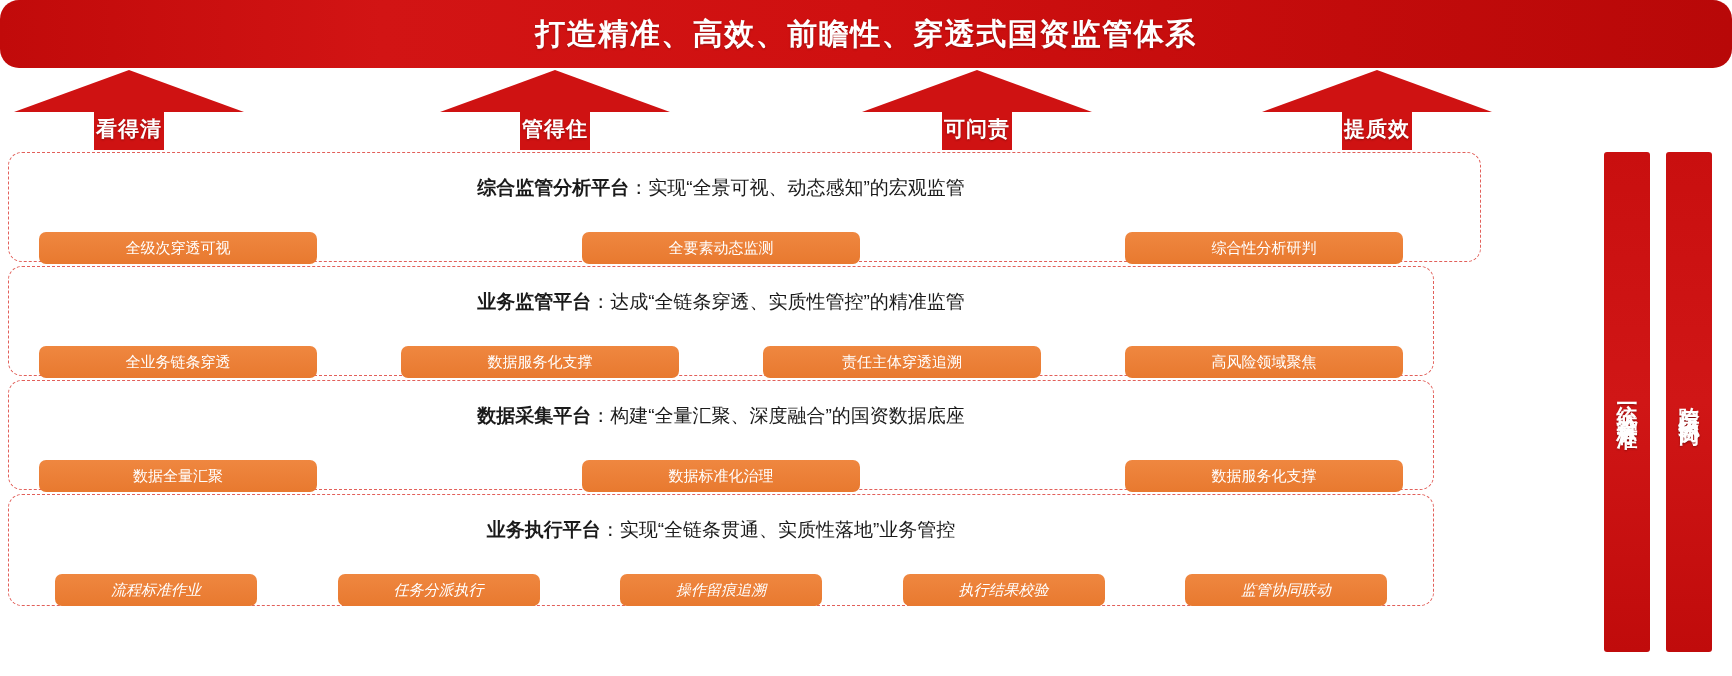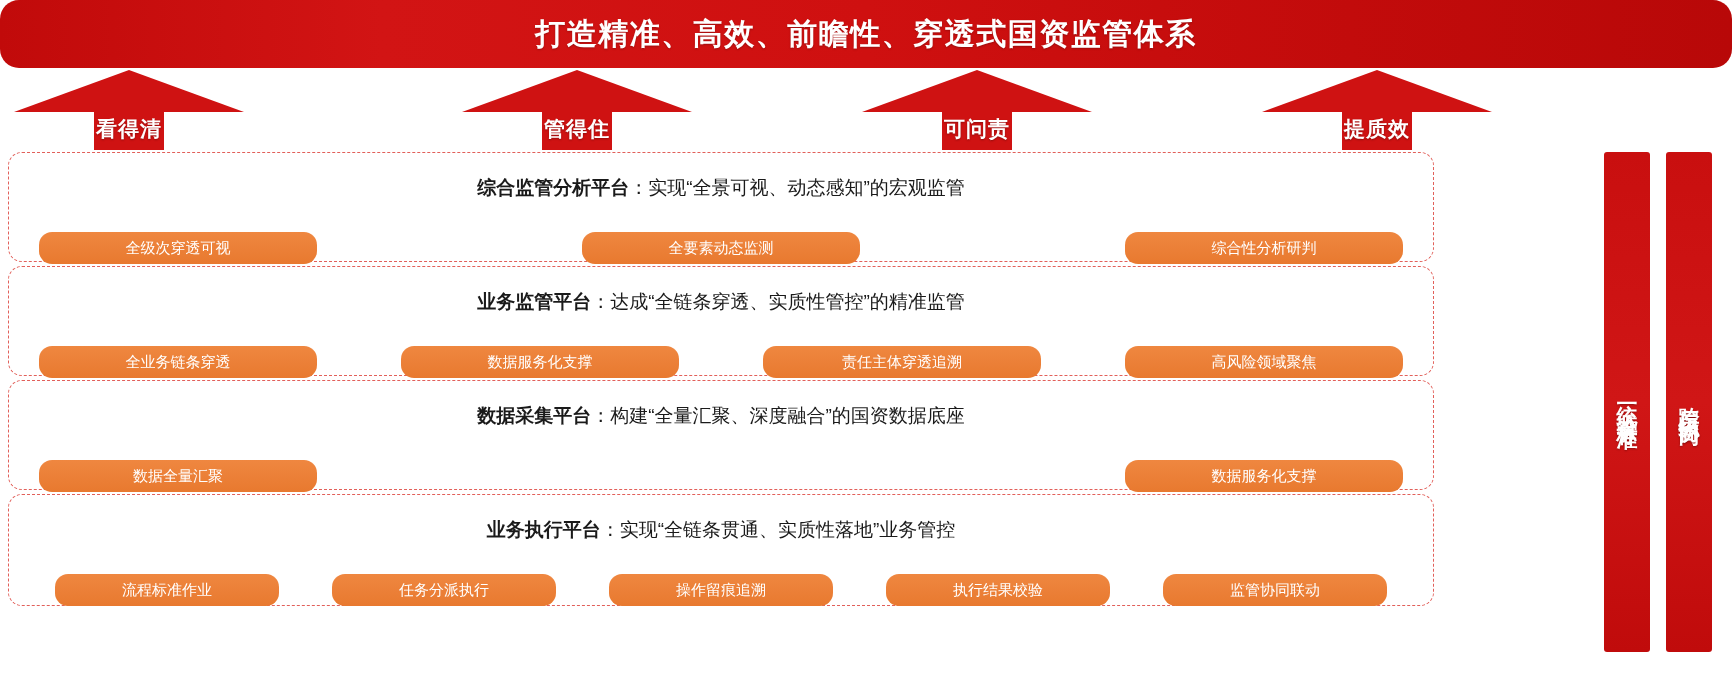--- a/index.html
+++ b/index.html
@@ -39,59 +39,59 @@
     position:absolute;left:80px;top:42px;width:70px;height:38px;
     background:#cf1212;
   }
   .arrow .label{
     position:absolute;left:0;top:38px;width:230px;height:42px;
     display:flex;align-items:center;justify-content:center;
     color:#ffffff;font-size:21px;font-weight:bold;letter-spacing:1px;
     text-shadow:0 1px 2px rgba(0,0,0,.3);
   }
   .arrow-0{left:14px;}
-  .arrow-1{left:462px;}
+  .arrow-1{left:440px;}
   .arrow-2{left:862px;}
   .arrow-3{left:1262px;}
 
   
   .layers{
     position:absolute;left:8px;top:152px;width:1424px;height:500px;
   }
   .layer{
     position:absolute;left:0;width:1424px;
     border:1.6px dashed #e2605a;
     border-radius:14px;
     background:#ffffff;
   }
-  .layer-0{top:0;height:108px;}
+  .layer-0{top:0;height:108px;padding-left:47px;}
   .layer-1{top:114px;height:108px;}
   .layer-2{top:228px;height:108px;}
   .layer-3{top:342px;height:110px;}
 
   .layer-heading{
     position:absolute;left:0;top:22px;width:1424px;
     text-align:center;font-size:19px;color:#1a1a1a;white-space:nowrap;
   }
   .layer-heading b{font-weight:bold;}
   .chips{
     position:absolute;left:0;top:58px;width:1424px;height:40px;
     display:flex;align-items:center;
   }
   .chip{
-    height:32px;border-radius:13px;
+    height:32px;border-radius:7px;
     background:linear-gradient(180deg,#ef8740 0%,#e8792f 100%);
     display:flex;align-items:center;justify-content:center;
     color:#ffffff;font-size:15px;white-space:nowrap;margin-top:34px;
   }
   
   .chips.four .chip{width:278px;}
   .chips.four{justify-content:space-between;padding:0 30px;box-sizing:border-box;}
   
-  .chips.five .chip{width:224px;}
+  .chips.five .chip{width:202px;font-style:italic;}
   .chips.five{justify-content:space-between;padding:0 46px;box-sizing:border-box;}
 
   
   .vbar{
     position:absolute;top:152px;height:500px;width:46px;
     background:linear-gradient(180deg,#c90f0f 0%,#d01616 50%,#c00b0b 100%);
     border-radius:3px;
     display:flex;align-items:center;justify-content:center;
   }
   .vbar .vtext{
@@ -158,20 +158,21 @@
       <div class="chip">高风险领域聚焦</div>
     </div>
   </div>
 
   <div class="layer layer-2">
     <div class="layer-heading">
       <b>数据采集平台</b><span>：构建“全量汇聚、深度融合”的国资数据底座</span>
     </div>
     <div class="chips four">
       <div class="chip">数据全量汇聚</div>
+      <div class="chip">数据标准化治理</div>
       <div class="chip">数据服务化支撑</div>
     </div>
   </div>
 
   <div class="layer layer-3">
     <div class="layer-heading">
       <b>业务执行平台</b><span>：实现“全链条贯通、实质性落地”业务管控</span>
     </div>
     <div class="chips five">
       <div class="chip">流程标准作业</div>

